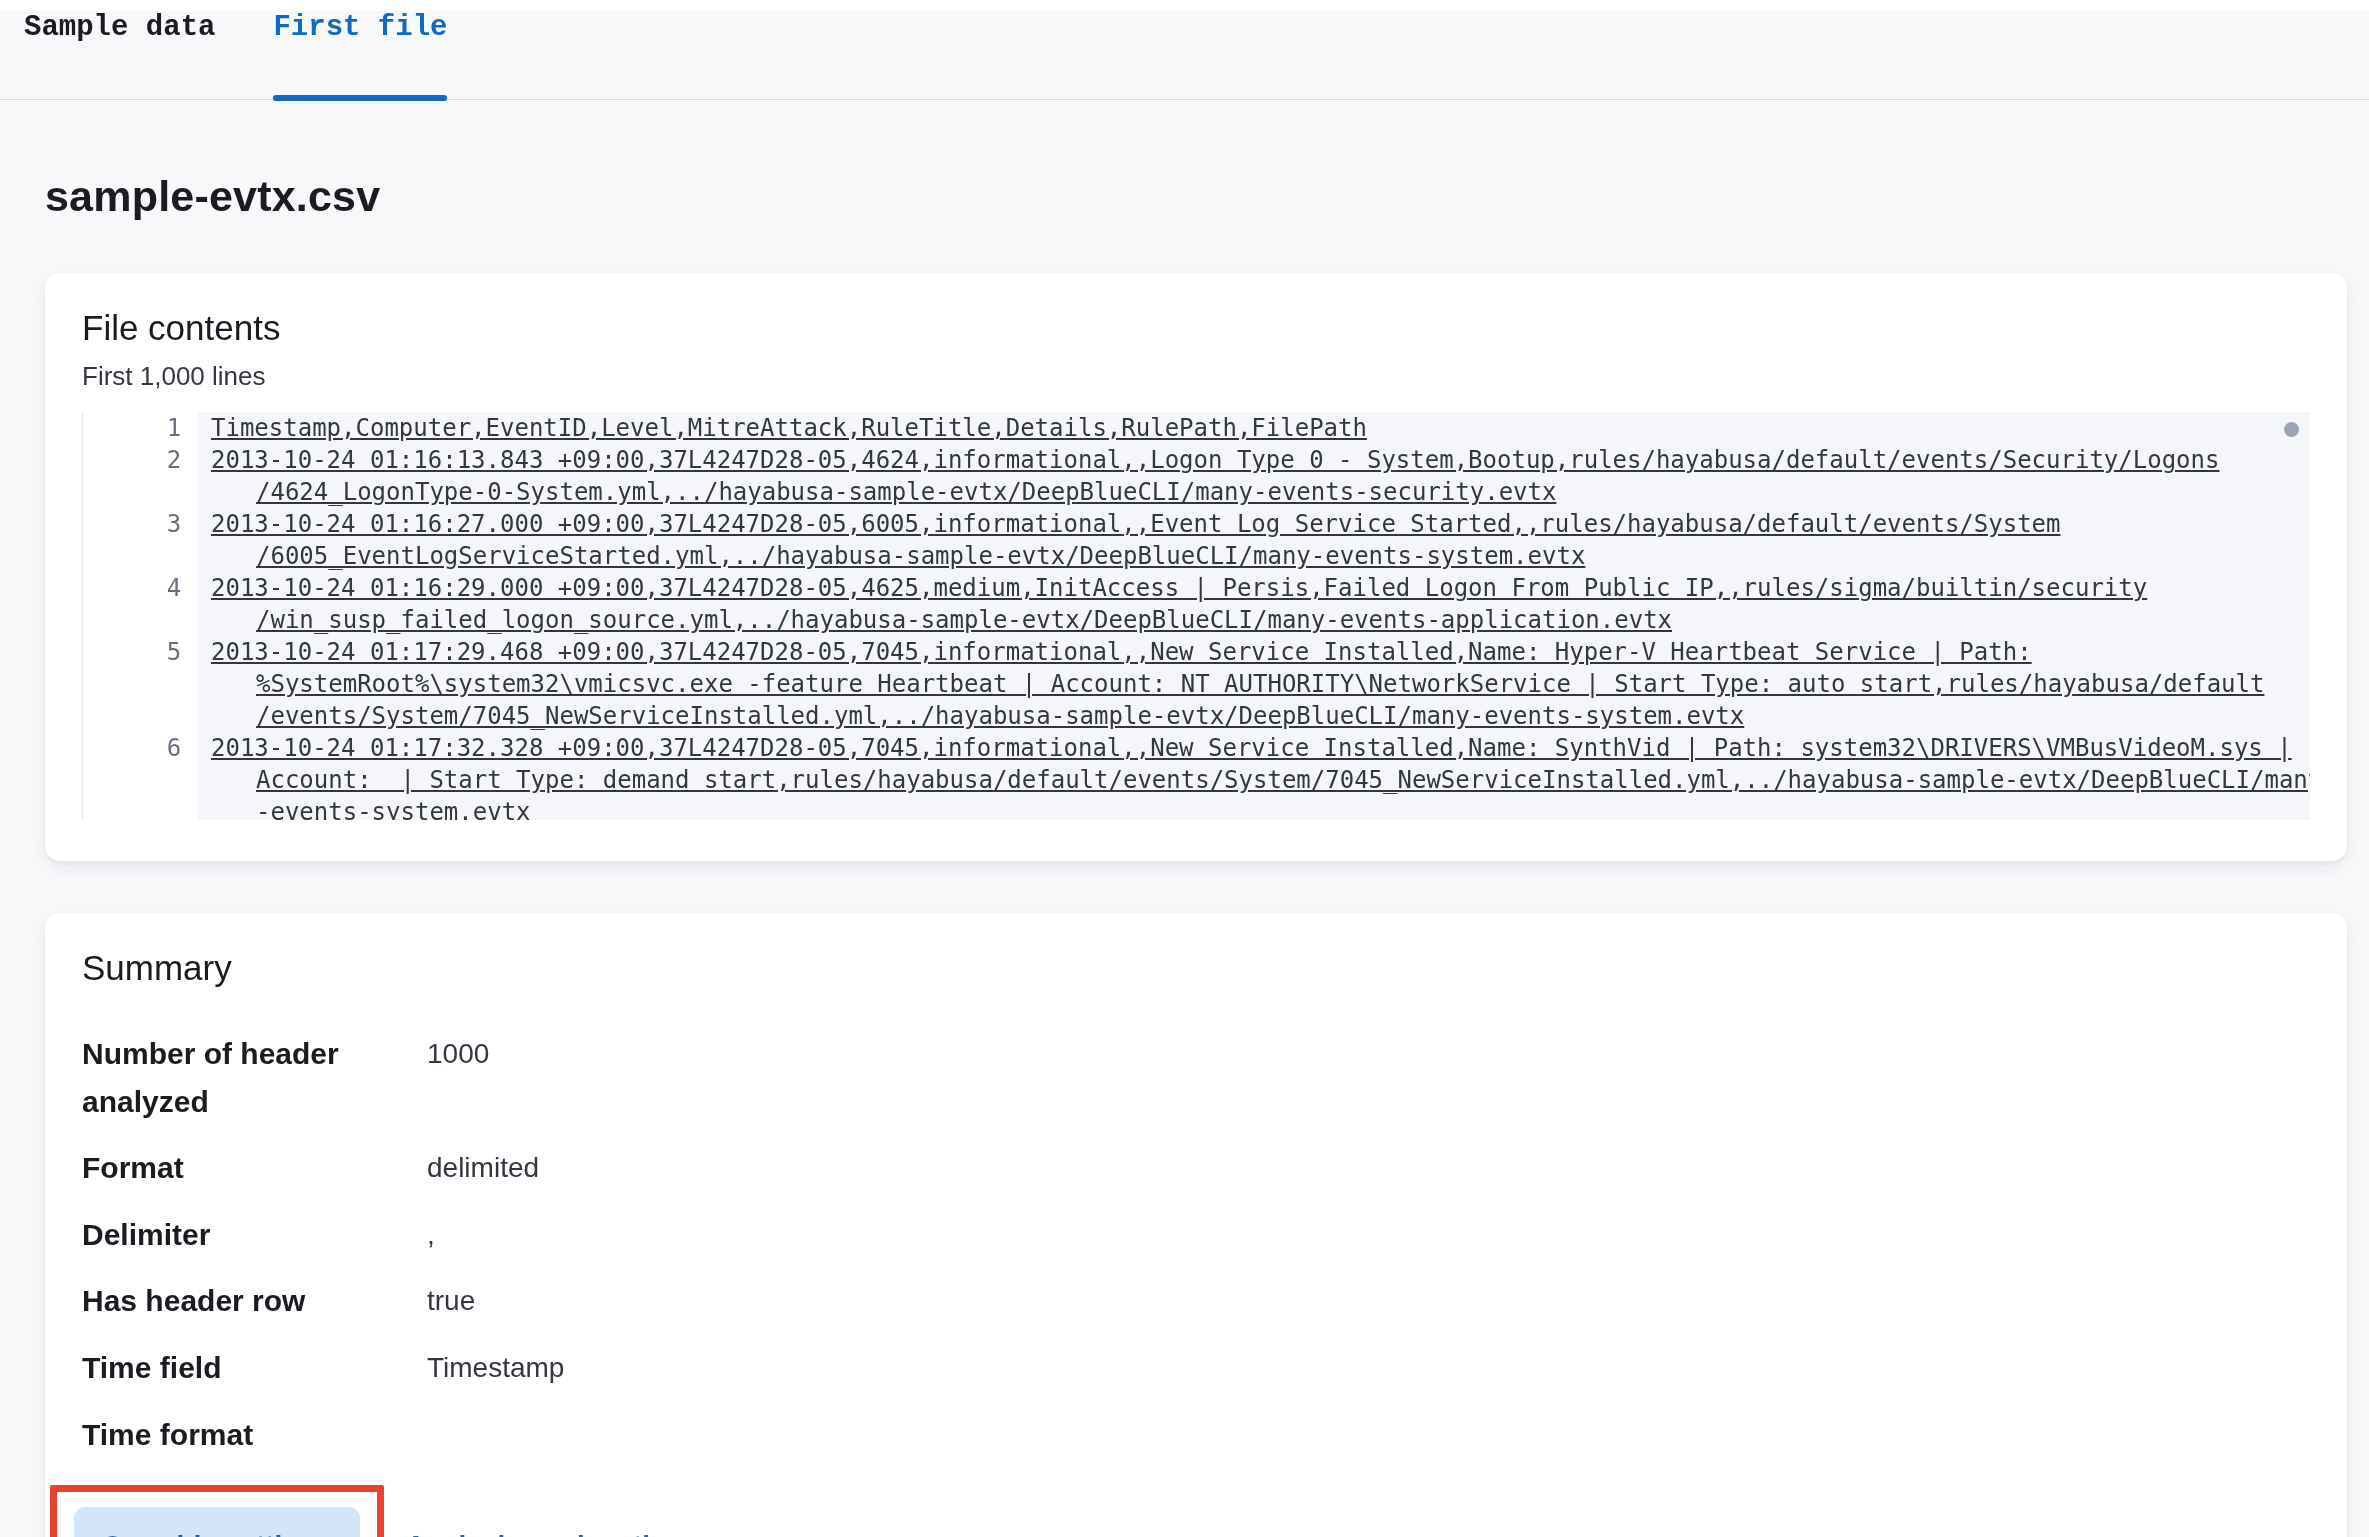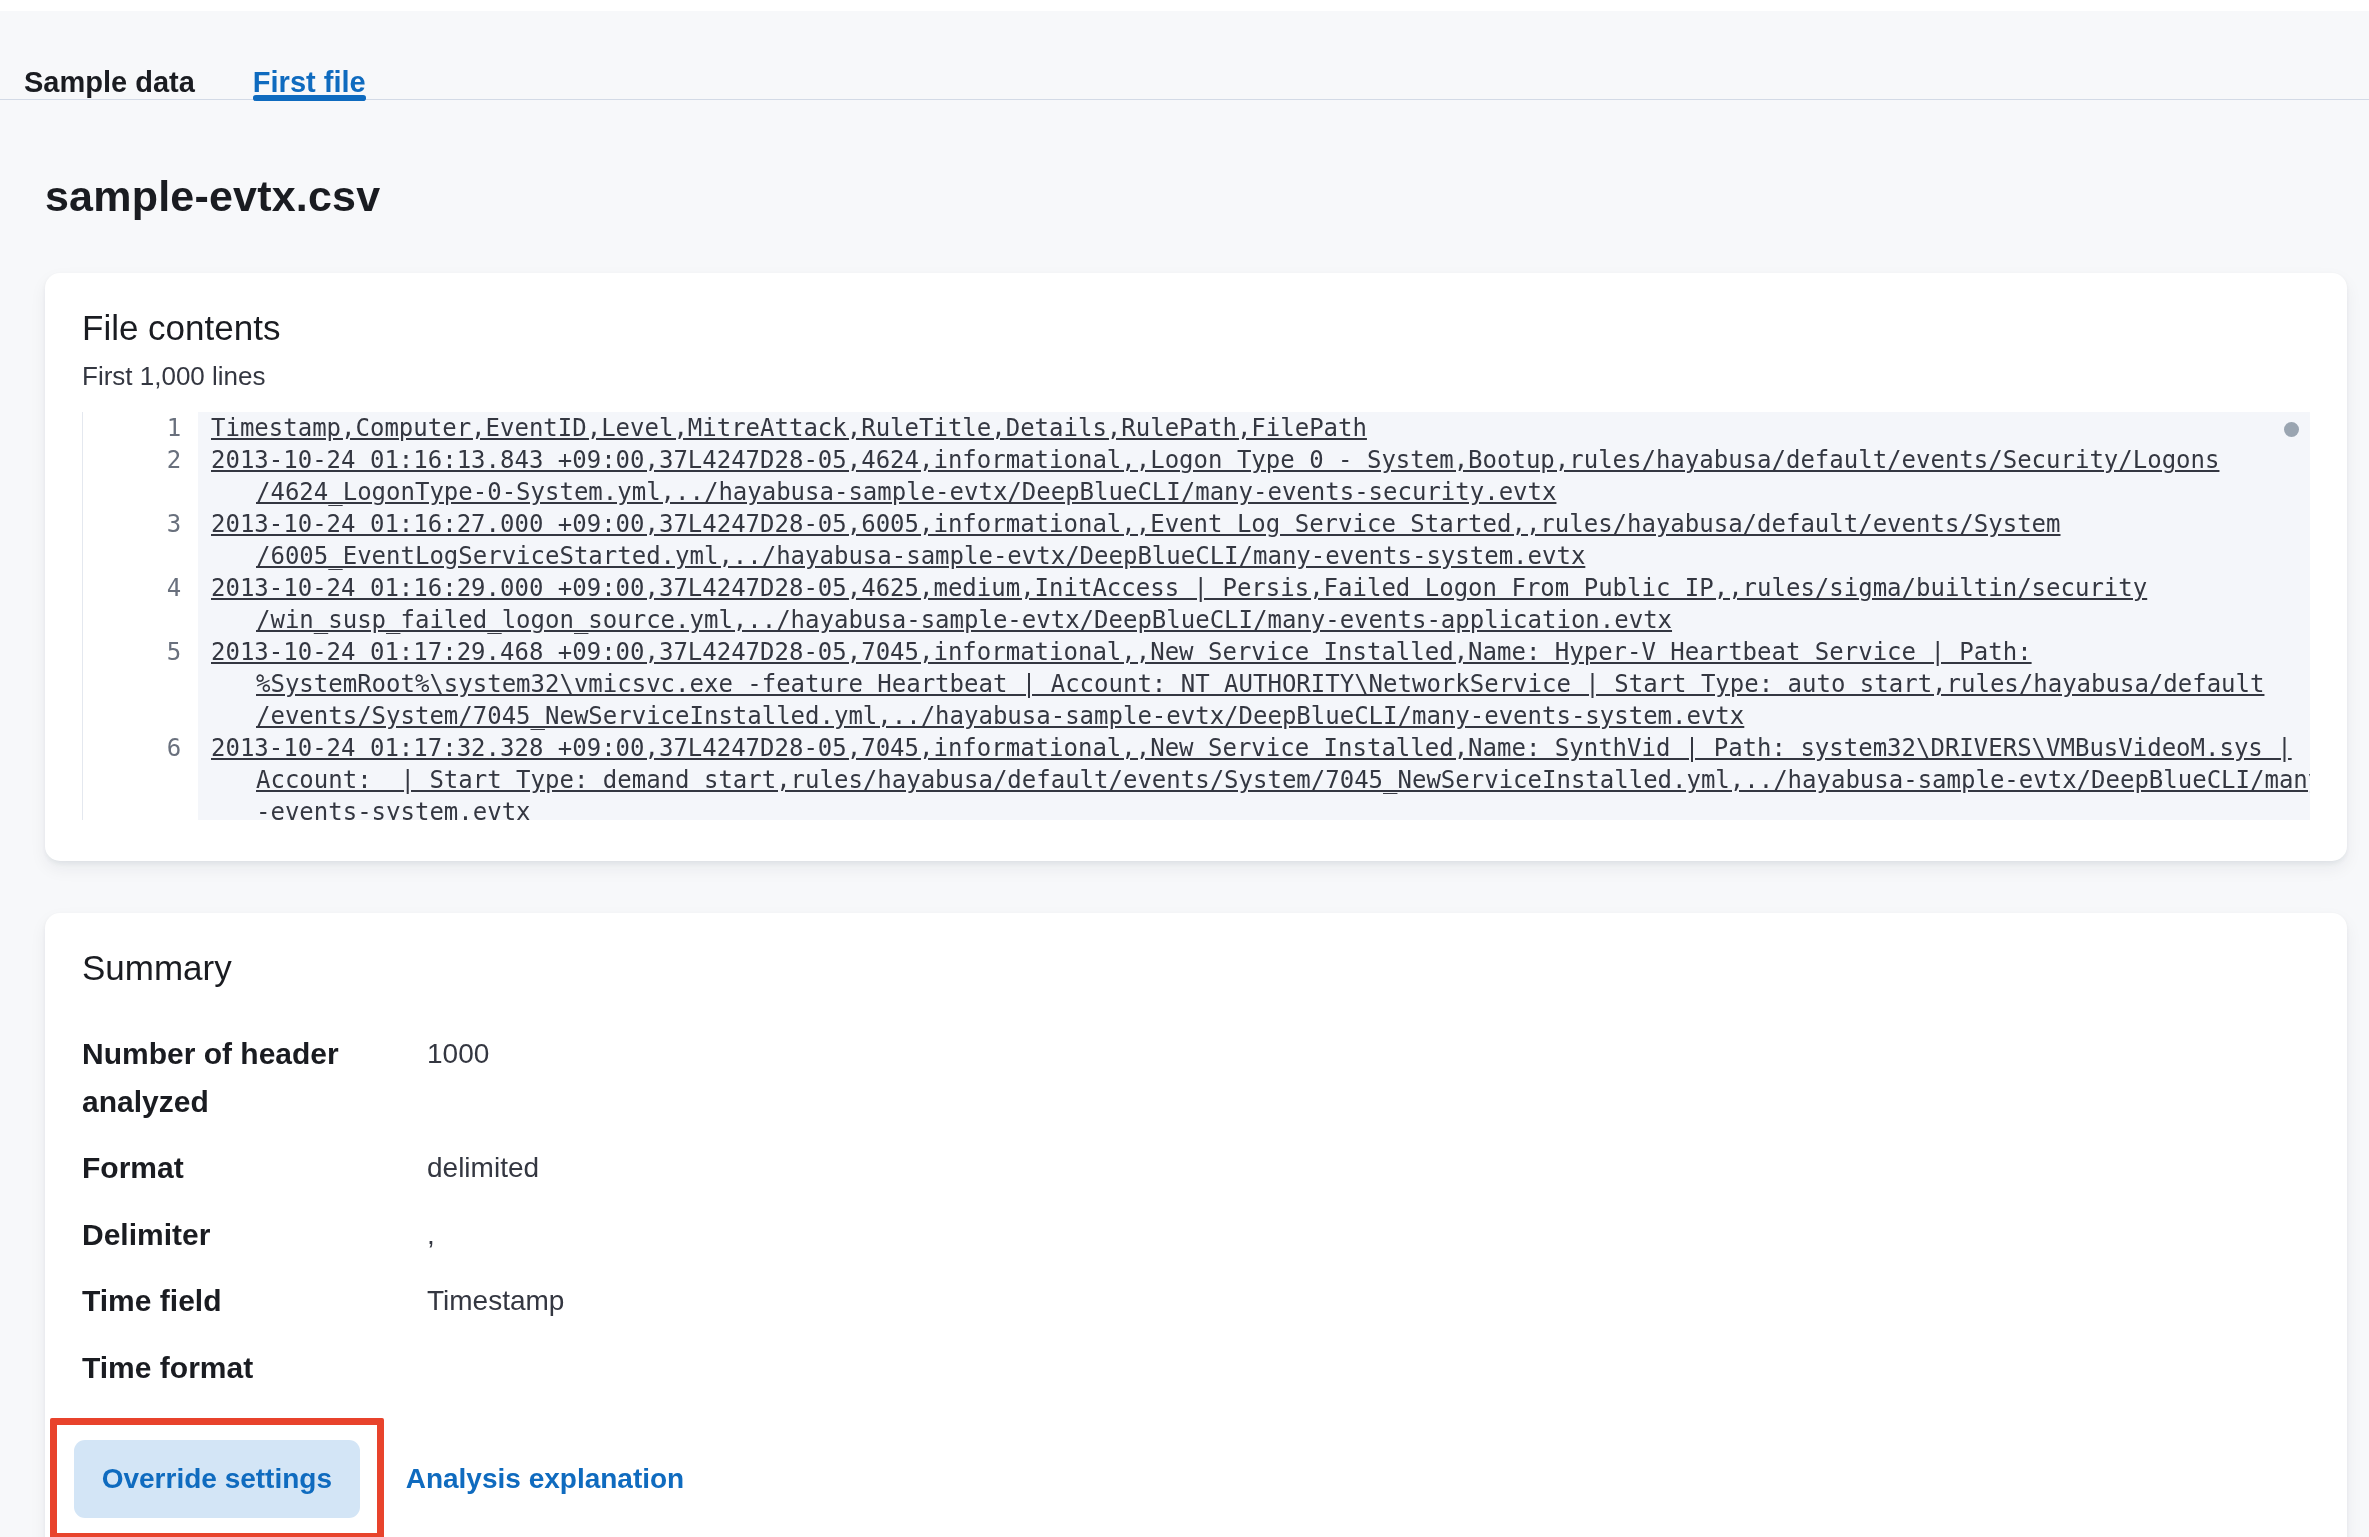--- a/index.html
+++ b/index.html
@@ -14,23 +14,23 @@
     font-family:"Liberation Sans", sans-serif;
     color:var(--text);
   }
   .topstrip{height:11px; background:#ffffff;}
   
   .tabbar{
     display:flex; align-items:stretch; height:89px;
     padding-left:24px; border-bottom:1.9px solid var(--border);
   }
   .tab{
-    position:relative; display:flex; align-items:flex-end;
+    position:relative; display:flex; align-items:flex-start;
     font-size:29px; font-weight:bold; color:var(--text);
-    cursor:pointer; margin-right:58px;
+    cursor:pointer; margin-right:58px;font-family:Liberation Mono, monospace;
   }
   .tab.active{color:var(--accent);}
   .tab.active::after{
     content:""; position:absolute; left:0; right:0; bottom:-1.9px;
     height:5.6px; background:var(--accent); border-radius:2.8px;
   }
   
   main{margin:0 22px 0 45px;}
   h1{font-size:43px; font-weight:bold; margin-top:72px; letter-spacing:0.2px;}
   .card{
@@ -169,20 +169,24 @@
           <div class="slabel">Number of header analyzed</div>
           <div class="svalue">1000</div>
         </div>
         <div class="srow">
           <div class="slabel">Format</div>
           <div class="svalue">delimited</div>
         </div>
         <div class="srow">
           <div class="slabel">Delimiter</div>
           <div class="svalue">,</div>
+        </div>
+        <div class="srow">
+          <div class="slabel">Has header row</div>
+          <div class="svalue">true</div>
         </div>
         <div class="srow">
           <div class="slabel">Time field</div>
           <div class="svalue">Timestamp</div>
         </div>
         <div class="srow">
           <div class="slabel">Time format</div>
         </div>
       </div>
     <div class="actions">

